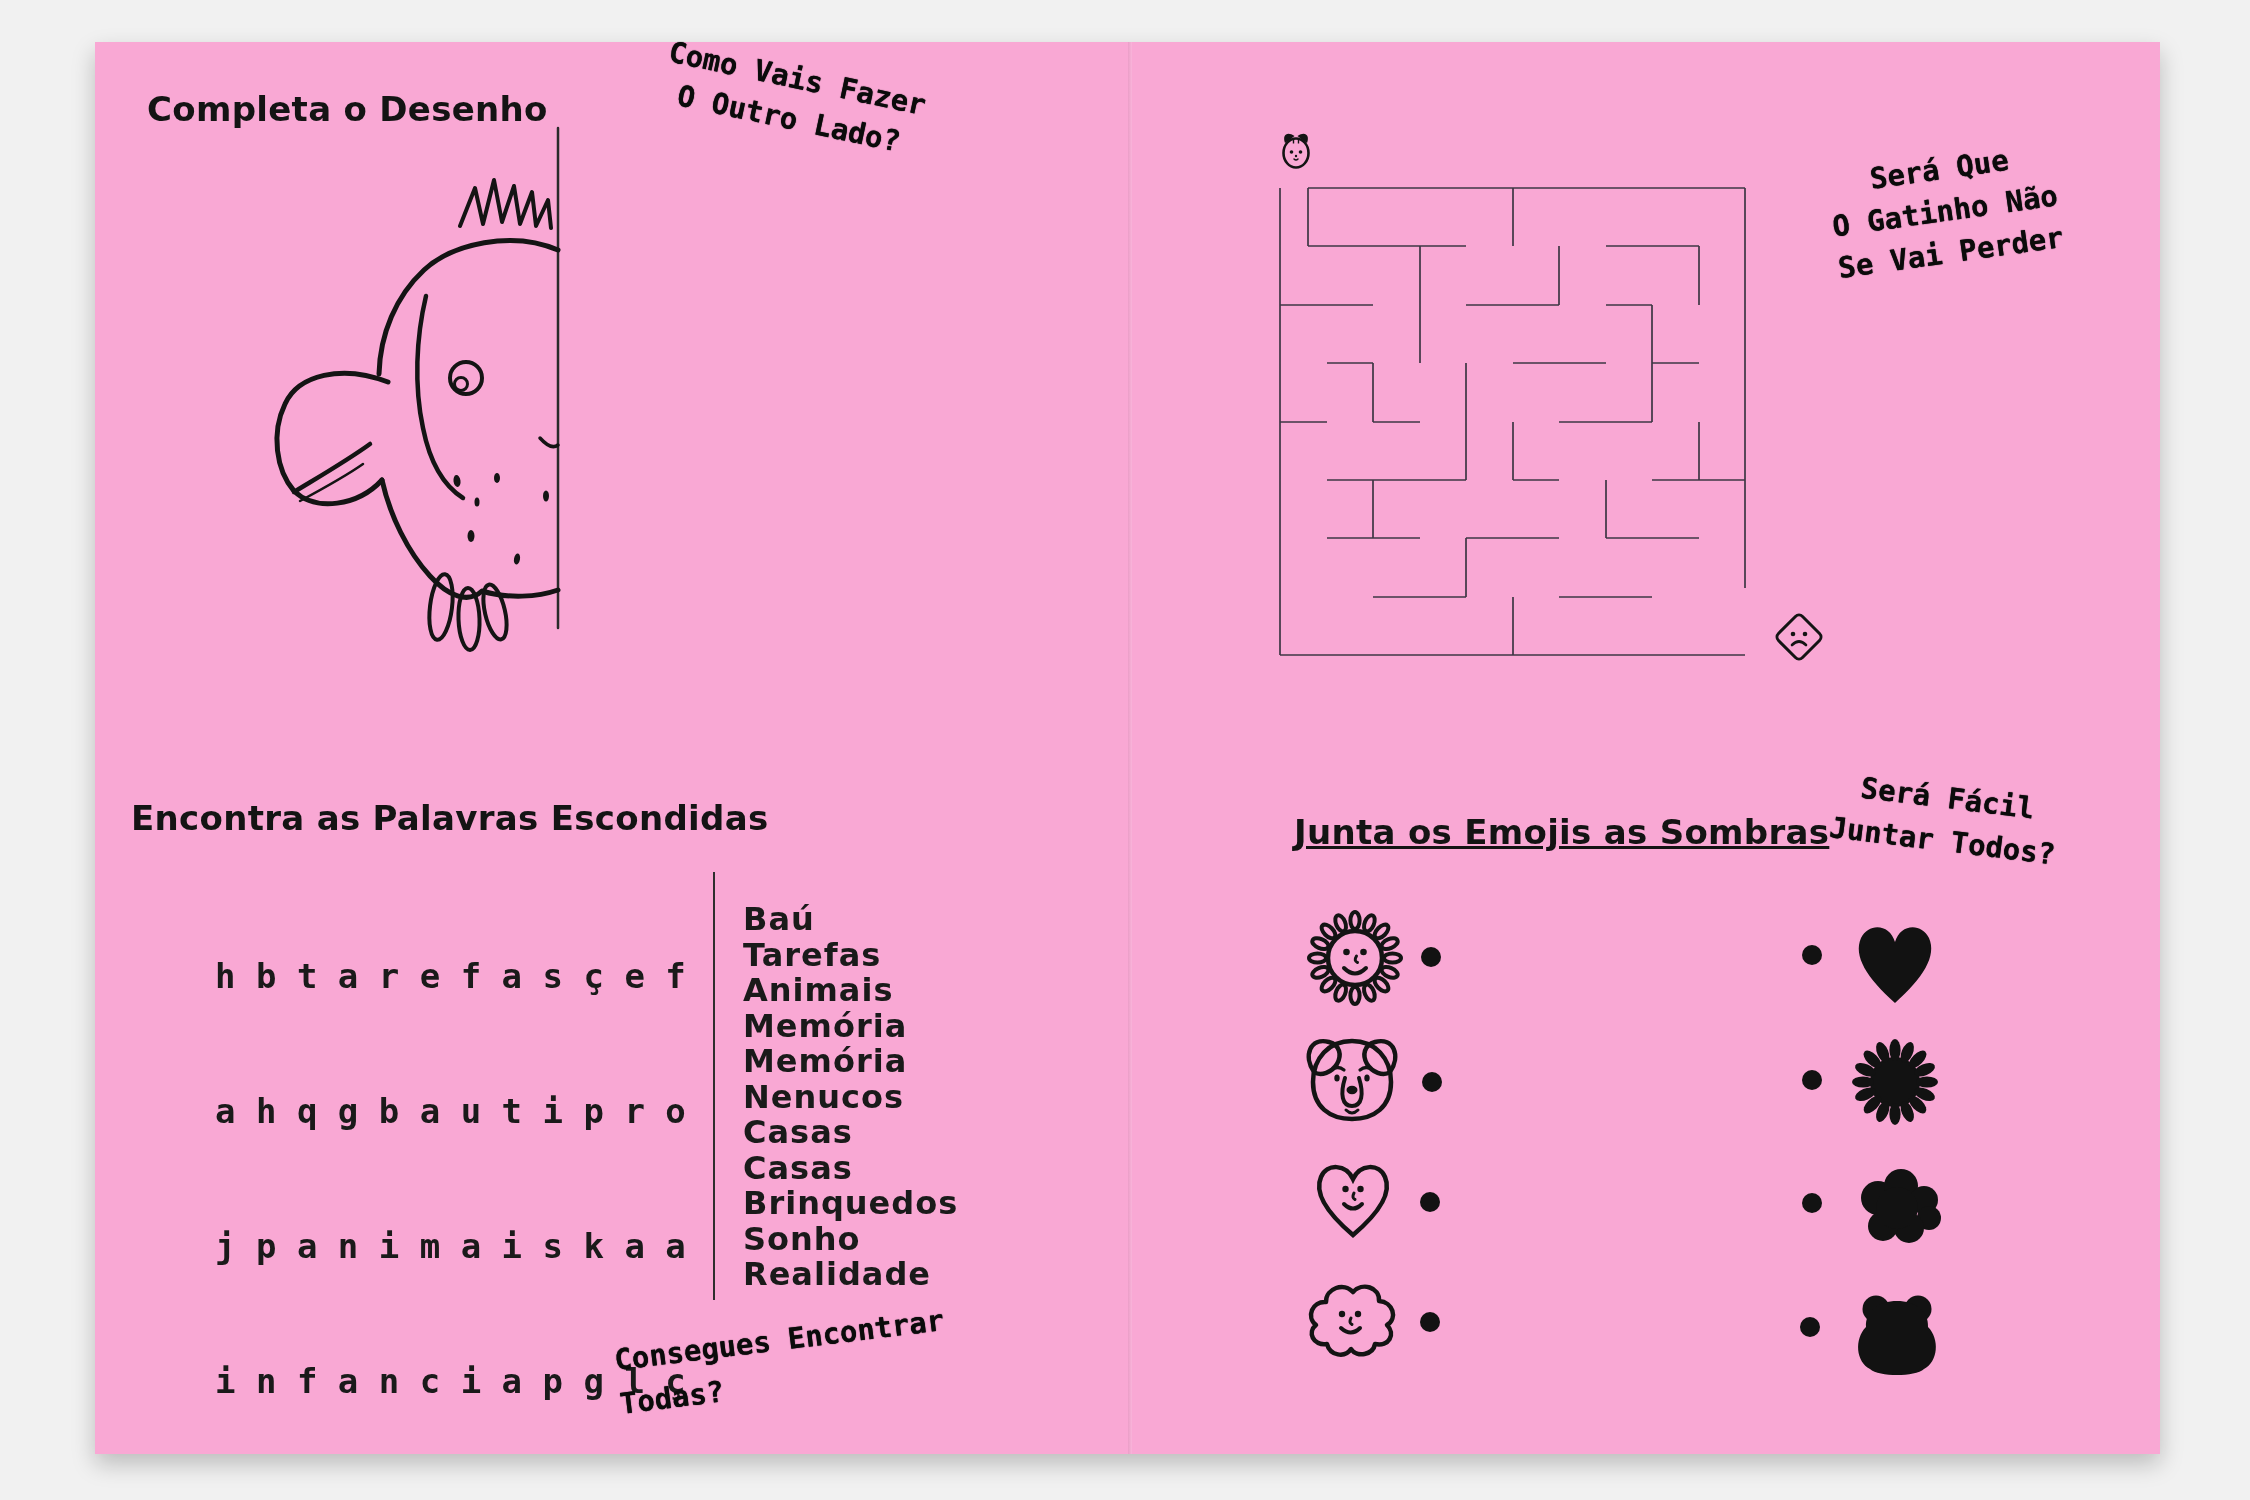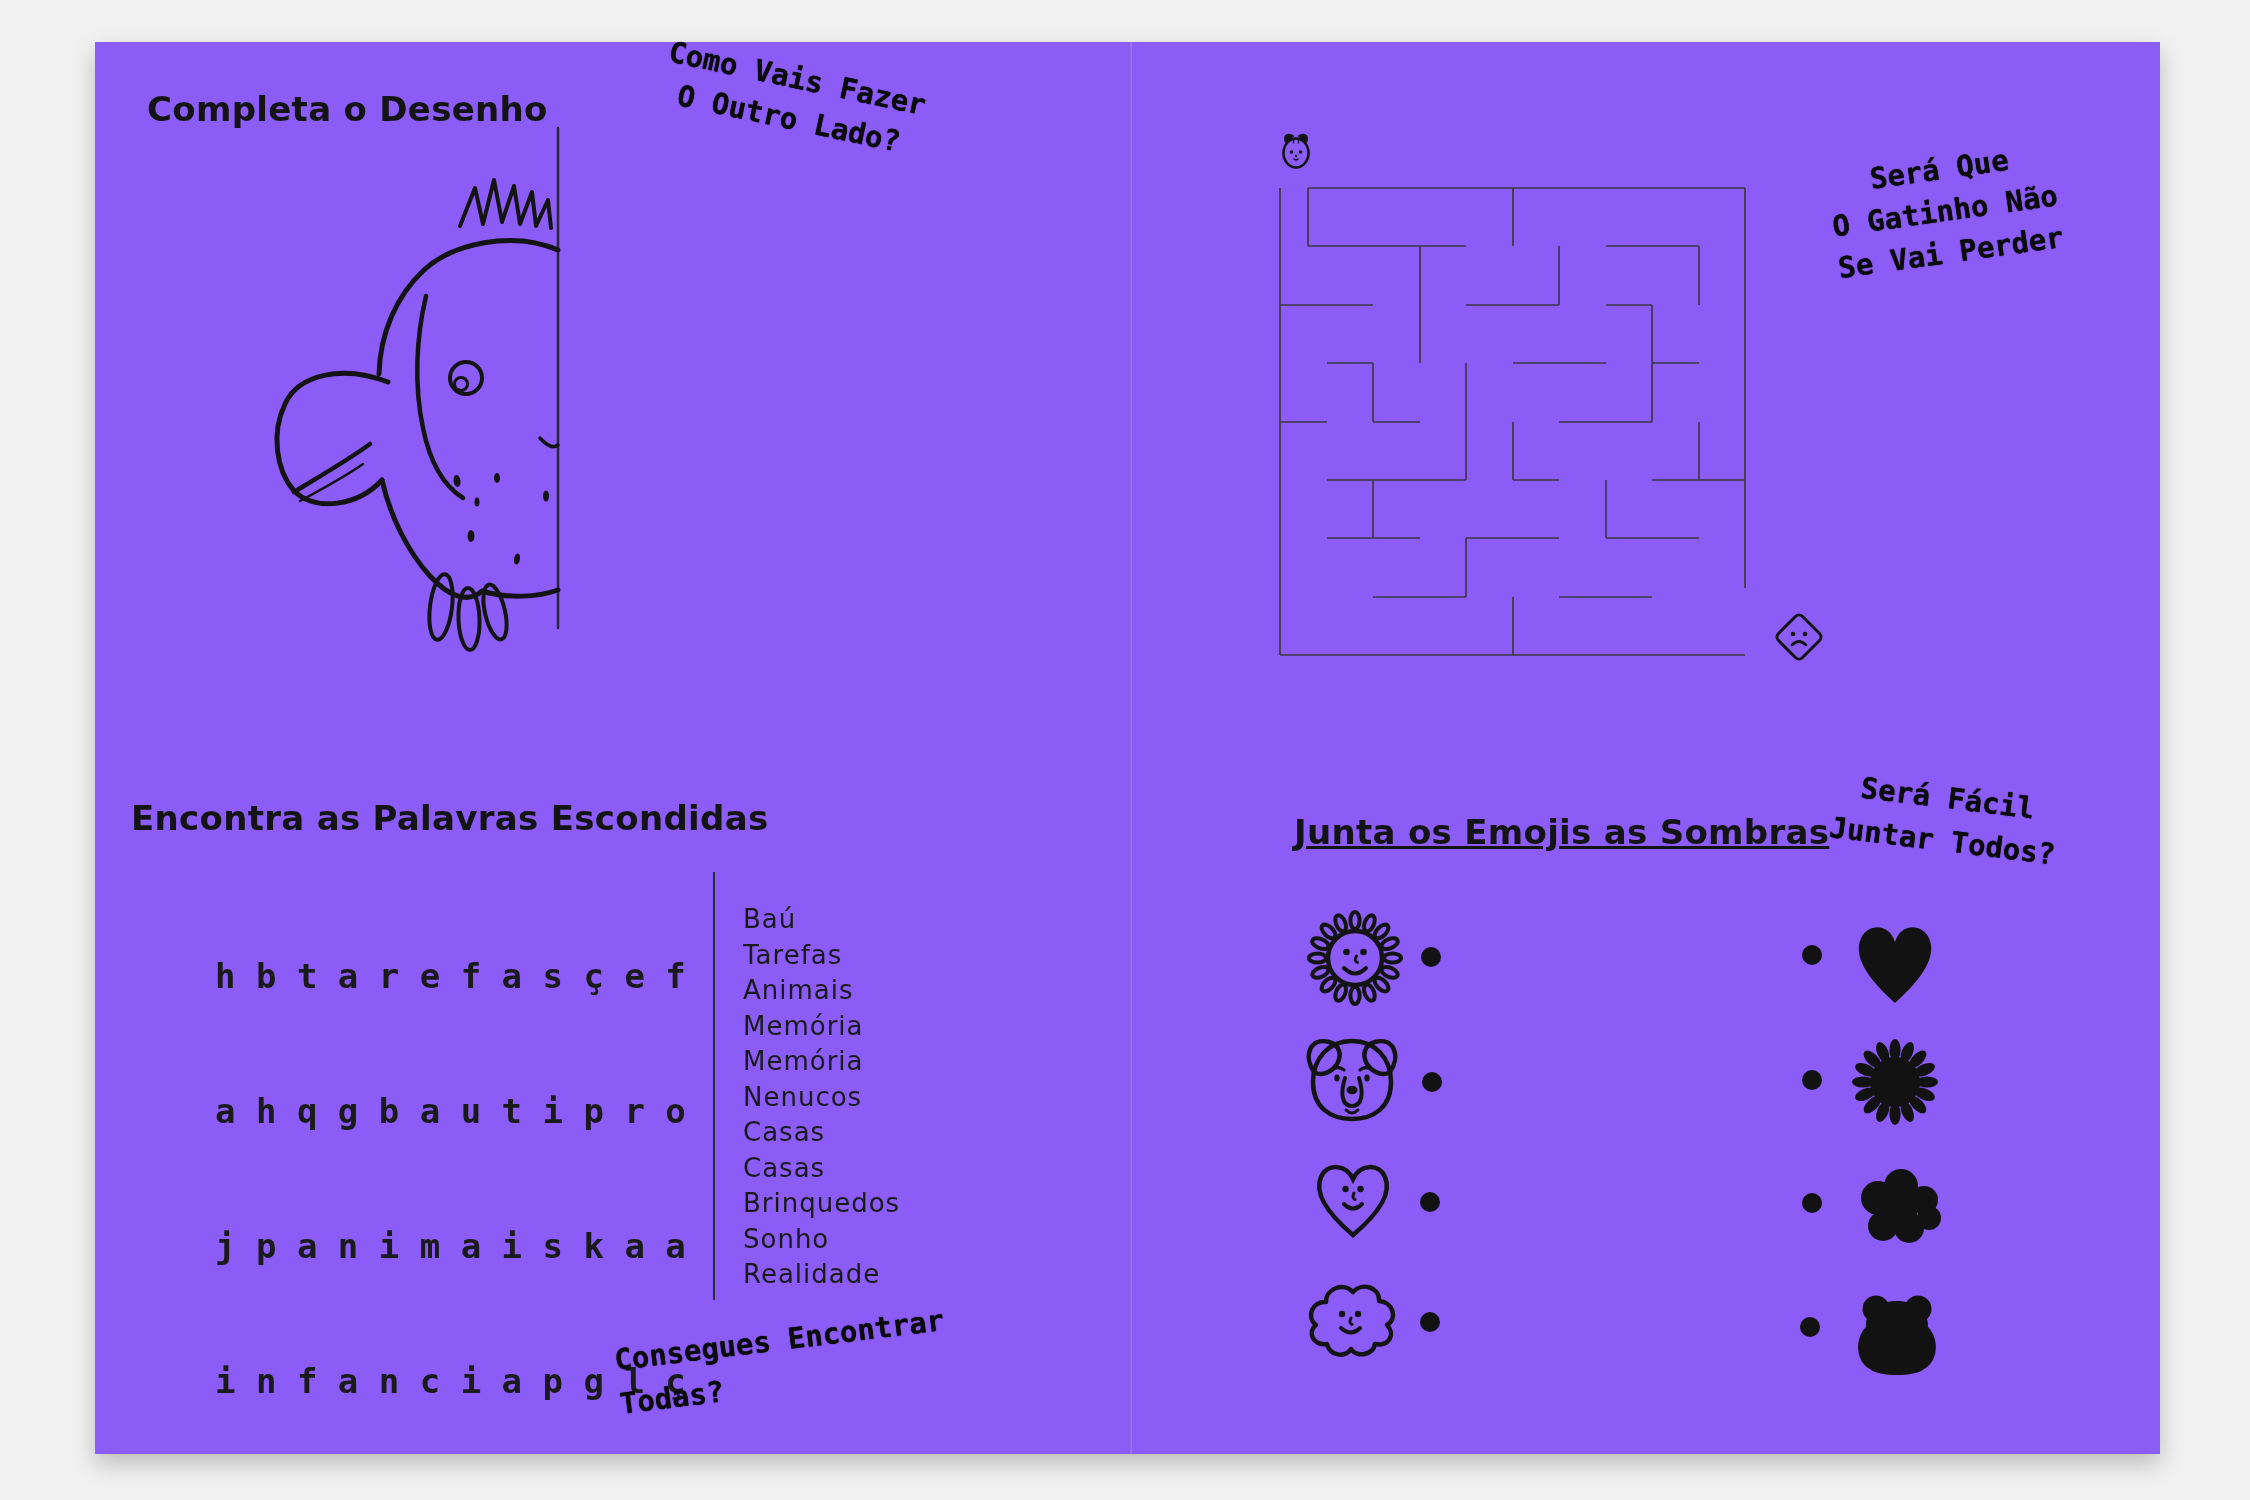--- a/index.html
+++ b/index.html
@@ -5,21 +5,21 @@
   html,body{margin:0;padding:0;}
   body{
     width:2250px;height:1500px;
     background:#f1f1f1;
     font-family:"DejaVu Sans",sans-serif;
     position:relative;overflow:hidden;
   }
   #stage{position:absolute;inset:0;}
   .paper{
     position:absolute;left:95px;top:42px;width:2065px;height:1412px;
-    background:#8b5cf6;
+    background:#f9a8d4;
     box-shadow:0 10px 22px rgba(0,0,0,.22);
   }
   .page-fold{
     position:absolute;left:1033px;top:0;width:4px;height:100%;
     background:linear-gradient(to right, rgba(0,0,0,.06), rgba(255,255,255,.14));
   }
   .abs{position:absolute;}
   .section-title{
     font-family:"DejaVu Sans",sans-serif;
     font-weight:bold;font-size:34px;color:#141414;letter-spacing:.3px;
@@ -32,21 +32,21 @@
     white-space:nowrap;
   }
   .pixel.center{text-align:center;}
   .ws-grid{
     font-family:"DejaVu Sans Mono",monospace;
     font-weight:bold;font-size:34px;line-height:45px;color:#1a1a1a;
     white-space:pre;
   }
   .ws-words{
     font-family:"DejaVu Sans",sans-serif;
-    font-size:26px;line-height:35.5px;color:#1a1a1a;letter-spacing:1px;
+    font-size:32px;line-height:35.5px;color:#1a1a1a;letter-spacing:1px;font-weight:bold;
   }
   .ws-divider{
     position:absolute;width:2px;background:#2e2e2e;
   }
   .dot{
     position:absolute;width:20px;height:20px;border-radius:50%;
     background:#121212;
   }
   svg{display:block;overflow:visible;}
 </style>

